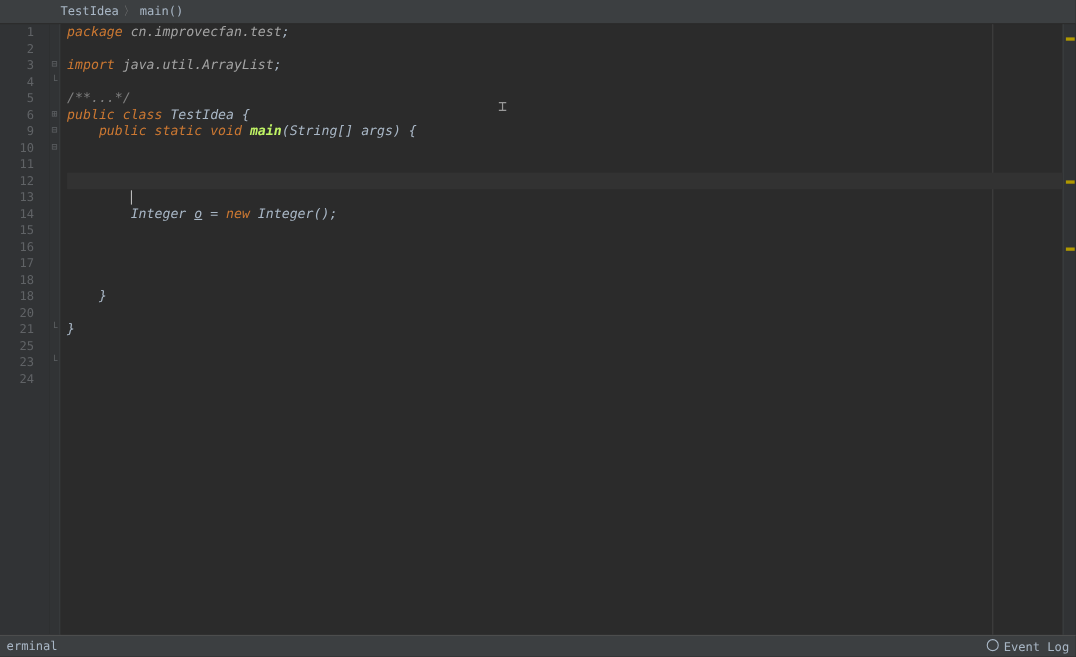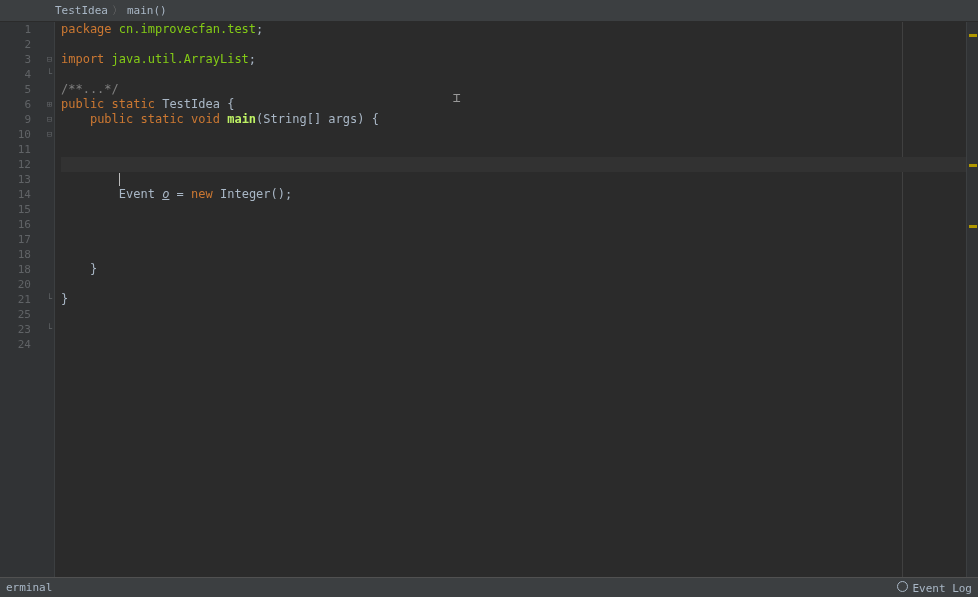--- a/index.html
+++ b/index.html
@@ -64,23 +64,23 @@
       white-space: pre;
       position: relative;
     }
     .hl-line {
       background: #323232;
       position: absolute;
       left: 0; right: 0;
       height: 15px;
       z-index: 0;
     }
-    .code-line > * { position: relative; z-index: 1; }
+    .code-line > * { position: relative; z-index: 1; font-style: italic; }
     .kw { color: #cc7832; }
-    .pkg { color: #84cc16; }
+    .pkg { color: #a3a3a3; }
     .com { color: #808080; }
     .fn { color: #bef264; }
     .type { color: #a9b7c6; }
     .bold { font-weight: bold; }
     .under { text-decoration: underline; font-style: italic; }
     .caret-line .caret {
       display: inline-block;
       width: 1px;
       height: 13px;
       background: #bbb;
@@ -216,27 +216,27 @@
 
     <div class="code-area">
       <div class="right-margin-line"></div>
       <div class="text-cursor-indicator">⌶</div>
 
       <div class="code-line"><span class="kw">package </span><span class="pkg">cn.improvecfan.test</span><span>;</span></div>
       <div class="code-line"></div>
       <div class="code-line"><span class="kw">import </span><span class="pkg">java.util.ArrayList</span><span>;</span></div>
       <div class="code-line"></div>
       <div class="code-line"><span class="com">/**...*/</span></div>
-      <div class="code-line"><span class="kw">public static </span><span class="type">TestIdea </span><span>{</span></div>
+      <div class="code-line"><span class="kw">public class </span><span class="type">TestIdea </span><span>{</span></div>
       <div class="code-line"><span>    </span><span class="kw">public static void </span><span class="fn bold">main</span><span>(String[] args) {</span></div>
       <div class="code-line"></div>
       <div class="code-line"></div>
       <div class="code-line caret-line"><div class="hl-line"></div><span>        </span><span class="caret"></span></div>
       <div class="code-line"></div>
-      <div class="code-line"><span>        </span><span class="type">Event </span><span class="under">o</span><span> = </span><span class="kw">new </span><span class="type">Integer()</span><span>;</span></div>
+      <div class="code-line"><span>        </span><span class="type">Integer </span><span class="under">o</span><span> = </span><span class="kw">new </span><span class="type">Integer()</span><span>;</span></div>
       <div class="code-line"></div>
       <div class="code-line"></div>
       <div class="code-line"></div>
       <div class="code-line"></div>
       <div class="code-line"><span>    </span><span>}</span></div>
       <div class="code-line"></div>
       <div class="code-line"><span>}</span></div>
       <div class="code-line"></div>
     </div>
 

